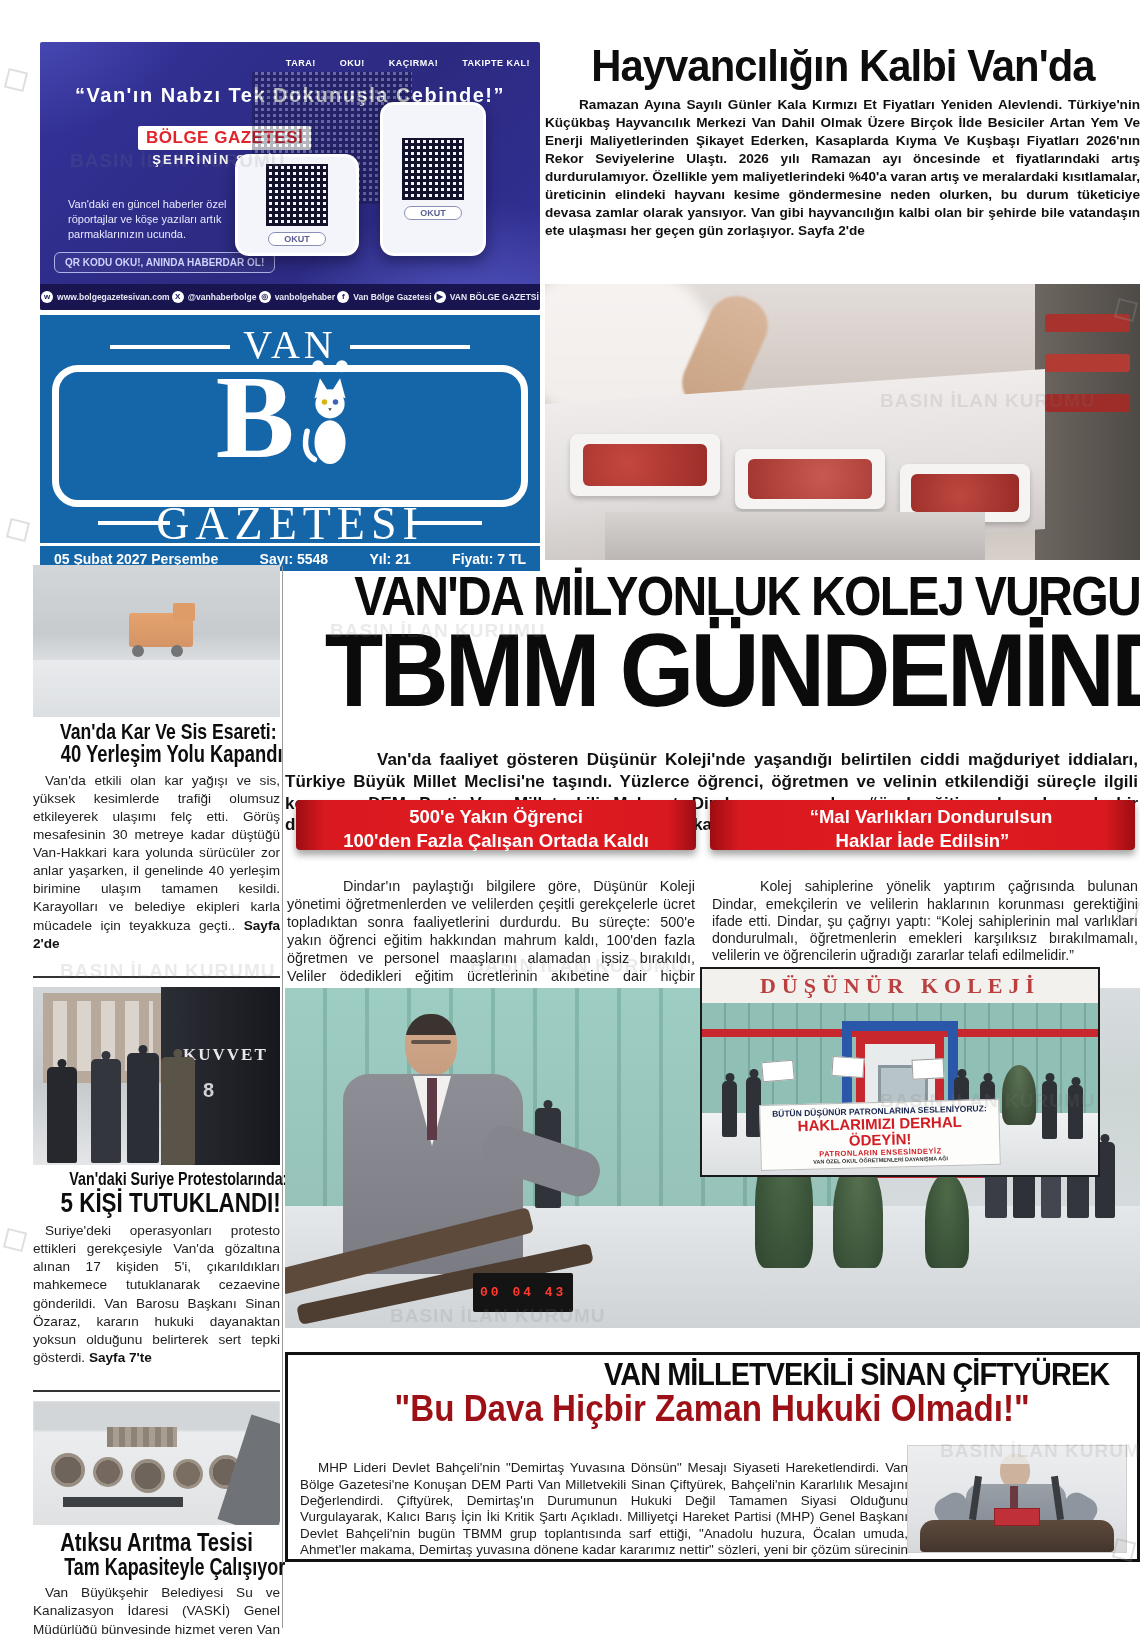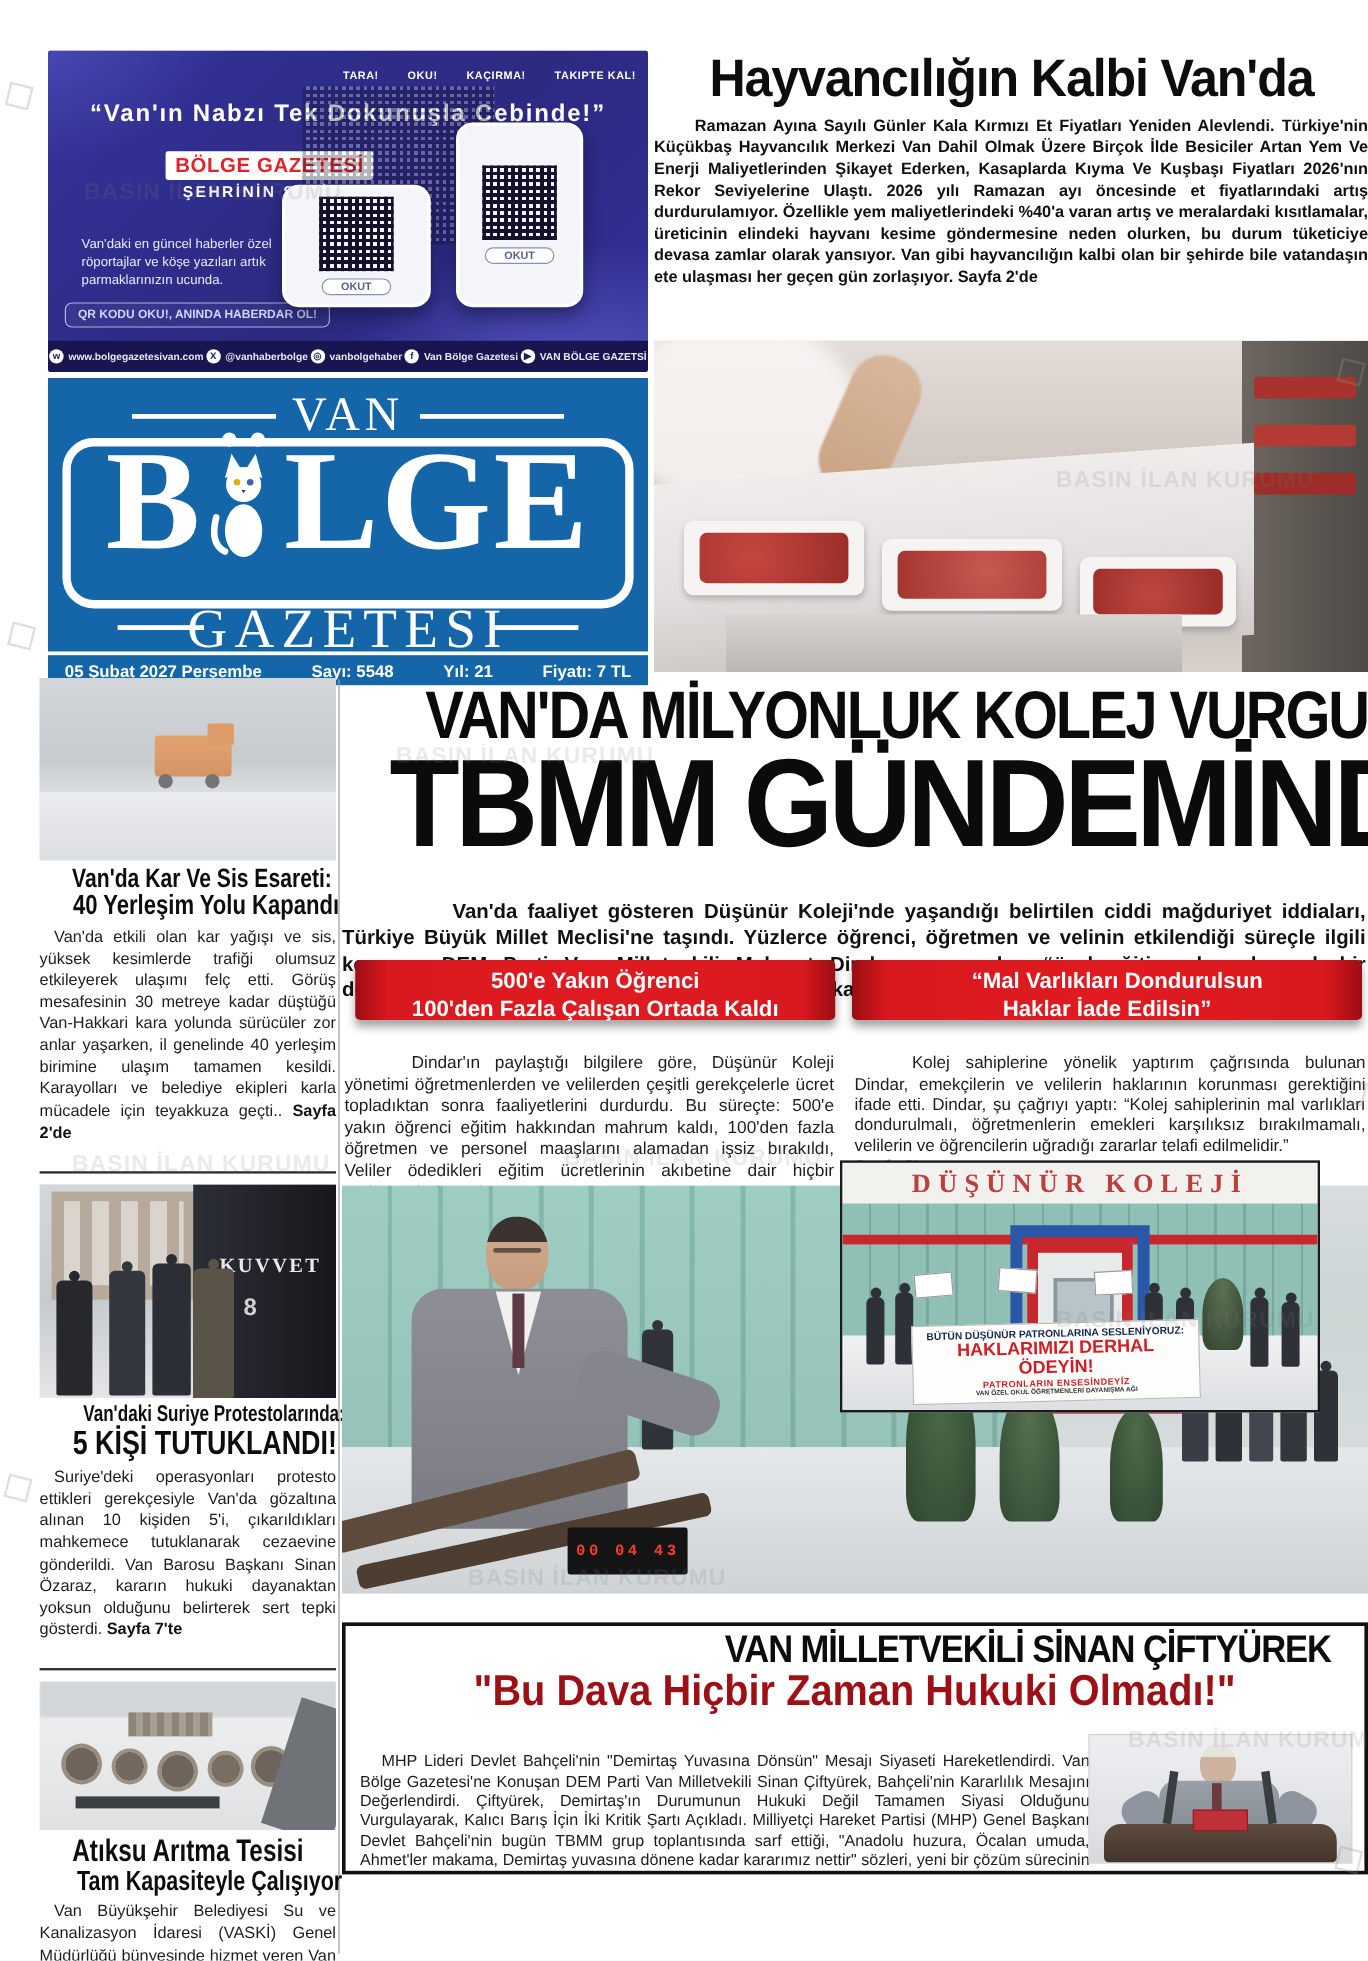--- a/index.html
+++ b/index.html
@@ -223,21 +223,20 @@
           <path d="M18 44 L24 22 L34 38 Z" fill="#fff"></path>
           <path d="M52 44 L46 22 L36 38 Z" fill="#fff"></path>
           <circle cx="35" cy="50" r="16" fill="#fff"></circle>
           <circle cx="29" cy="48" r="3" fill="#d4b511"></circle>
           <circle cx="41" cy="48" r="3" fill="#3a62b8"></circle>
           <path d="M33 55 h4 l-2 3 Z" fill="#444"></path>
           <ellipse cx="35" cy="92" rx="17" ry="24" fill="#fff"></ellipse>
           <path d="M18 111 Q4 104 10 80" stroke="#fff" stroke-width="6" fill="none" stroke-linecap="round"></path>
         </svg>
       </span>
-      <span>LGE</span>
     </div>
     <div class="mh-line2" style="left:58px;"></div>
     <div class="mh-line2" style="right:58px;"></div>
     <div class="mh-gaz">GAZETESİ</div>
   </div>
   <div id="datebar" class="abs">
     <span>05 Şubat 2027 Perşembe</span>
     <span>Sayı: 5548</span>
     <span>Yıl: 21</span>
     <span>Fiyatı: 7 TL</span>
@@ -291,21 +290,21 @@
       <div class="ph" style="left:170px;top:92px;color:#cfd0d4;font-weight:bold;font-size:20px;">8</div>
       <div class="fig" style="left:14px;top:80px;width:30px;height:96px;background:#26282e;"></div>
       <div class="fig" style="left:58px;top:72px;width:30px;height:104px;background:#33363d;"></div>
       <div class="fig" style="left:94px;top:66px;width:32px;height:110px;background:#2b2e35;"></div>
       <div class="fig" style="left:128px;top:70px;width:34px;height:108px;background:#5a5448;"></div>
     </div>
     <div class="lc-h">
       <span class="cx" style="font-size:19px;transform:scaleX(.75);">Van'daki Suriye Protestolarında:</span><br>
       <span class="cx" style="font-size:28px;transform:scaleX(.8);">5 KİŞİ TUTUKLANDI!</span>
     </div>
-    <p class="lc-body"><span>Suriye'deki operasyonları protesto ettikleri gerekçesiyle Van'da gözaltına alınan 10 kişiden 5'i, çıkarıldıkları mahkemece tutuklanarak cezaevine gönderildi. Van Barosu Başkanı Sinan Özaraz, kararın hukuki dayanaktan yoksun olduğunu belirterek sert tepki gösterdi.</span> <span class="lc-ref">Sayfa 7'te</span></p>
+    <p class="lc-body"><span>Suriye'deki operasyonları protesto ettikleri gerekçesiyle Van'da gözaltına alınan 17 kişiden 5'i, çıkarıldıkları mahkemece tutuklanarak cezaevine gönderildi. Van Barosu Başkanı Sinan Özaraz, kararın hukuki dayanaktan yoksun olduğunu belirterek sert tepki gösterdi.</span> <span class="lc-ref">Sayfa 7'te</span></p>
     <div class="lc-div"></div>
 
     <div class="lc-photo" style="height:124px;background:linear-gradient(180deg,#eff0f1 0%,#e6e8ea 60%,#dfe1e3 100%);">
       <div class="ph" style="left:0;top:0;width:247px;height:30px;background:#d3d6d8;filter:blur(1px);"></div>
       <div class="ph" style="left:74px;top:26px;width:70px;height:20px;background:repeating-linear-gradient(90deg,#8d8377 0 6px,#a79d90 6px 12px);"></div>
       <div class="ph" style="left:18px;top:52px;width:34px;height:34px;border-radius:50%;background:radial-gradient(circle,#6e645c 55%,#97old8d80 55%);background:radial-gradient(circle,#6e645c 55%,#978d80 56%);"></div>
       <div class="ph" style="left:60px;top:56px;width:30px;height:30px;border-radius:50%;background:radial-gradient(circle,#75695f 55%,#9b9184 56%);"></div>
       <div class="ph" style="left:98px;top:58px;width:34px;height:34px;border-radius:50%;background:radial-gradient(circle,#6e645c 55%,#978d80 56%);"></div>
       <div class="ph" style="left:140px;top:58px;width:30px;height:30px;border-radius:50%;background:radial-gradient(circle,#7a6e63 55%,#9b9184 56%);"></div>
       <div class="ph" style="left:176px;top:54px;width:34px;height:34px;border-radius:50%;background:radial-gradient(circle,#6e645c 55%,#978d80 56%);"></div>

